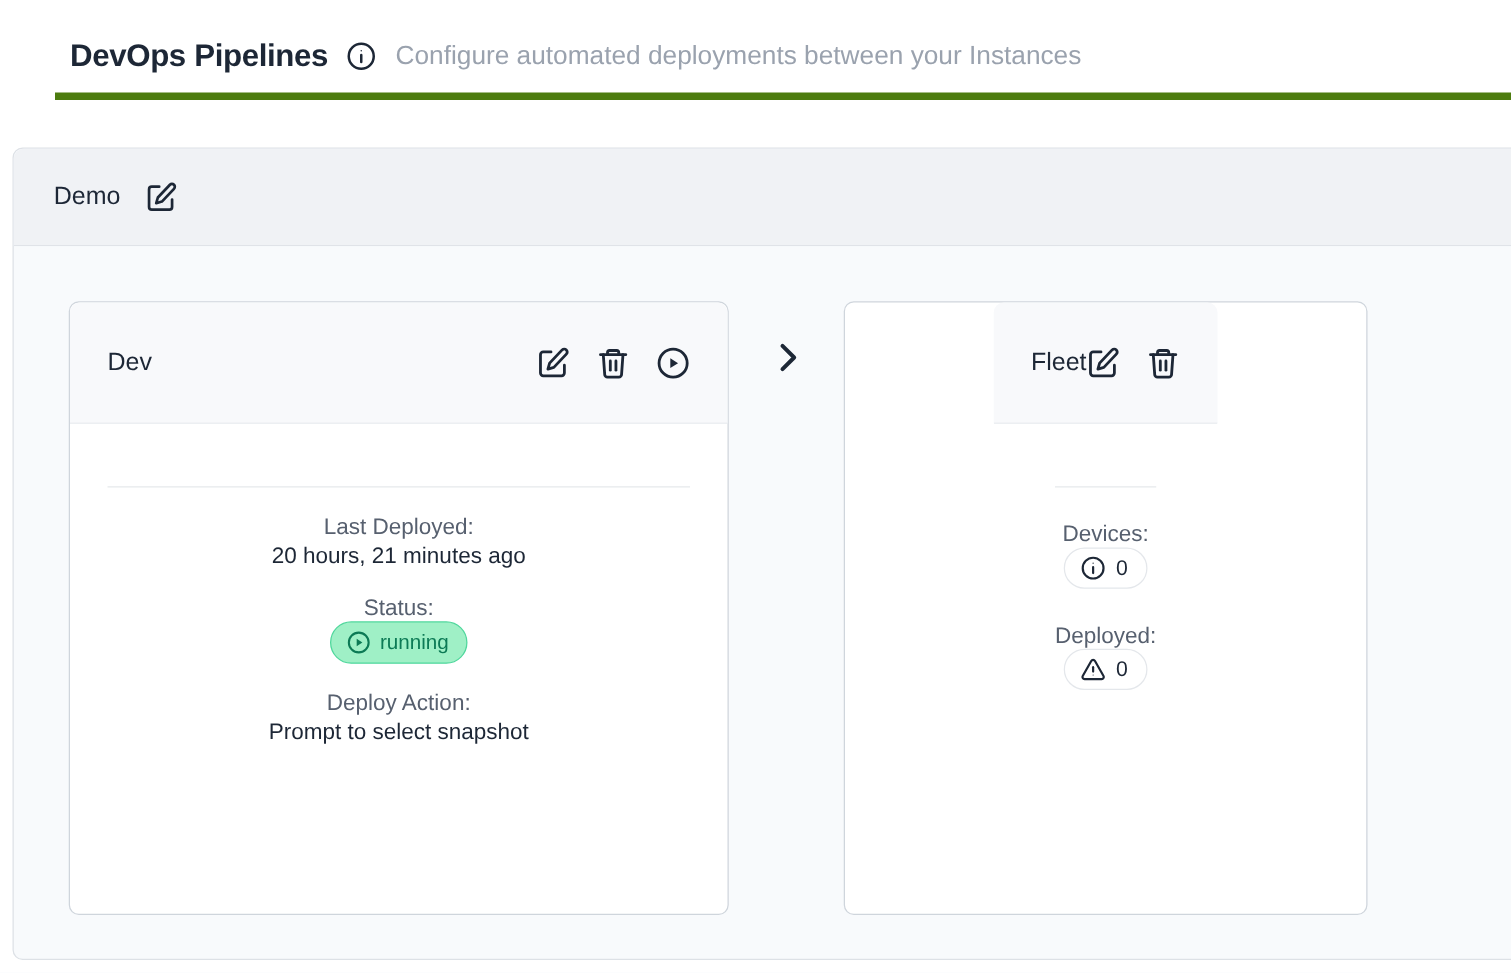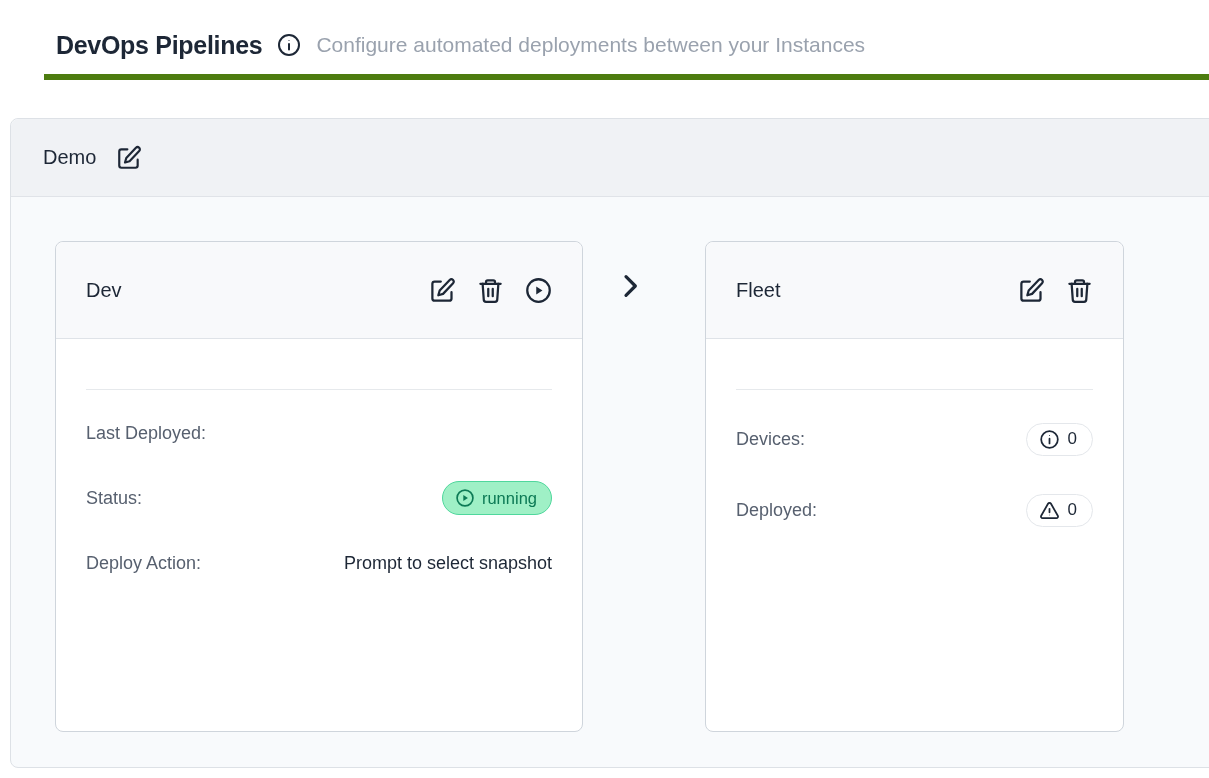--- a/index.html
+++ b/index.html
@@ -45,21 +45,21 @@
   .icon-btn svg{ width:26px; height:26px; }
   .panel-body{ position:relative; height:571px; }
 
   
   .card{
     position:absolute; top:44px; height:491px;
     background:#ffffff; border:1px solid #cfd5dc; border-radius:8px;
     display:flex; flex-direction:column;
   }
   .card-dev{ left:44px; width:528px;text-align:center; }
-  .card-fleet{ left:694px; width:419px; }
+  .card-fleet{ left:664px; width:419px;align-items:center; }
   .card-header{
     height:97px; flex:0 0 97px;
     background:#f8f9fb; border-bottom:1px solid #dfe3e8;
     border-radius:8px 8px 0 0;
     display:flex; align-items:center; padding:0 30px;
   }
   .card-title{ font-size:20px; font-weight:500; color:#1d2736; }
   .card-actions{ margin-left:auto; display:flex; gap:21px; }
   .card-actions svg{ width:27px; height:27px; }
   .card-body{ padding:28px 30px 0 30px; flex:1; }
@@ -72,21 +72,21 @@
   .source-icon.instance{ background:var(--instance-icon-bg,#a32227); }
   .source-icon.device{ background:var(--device-icon-bg,#2aa094); }
   .source-icon svg{ width:30px; height:30px; }
   .source-label{ font-size:14px; color:#6a7380; margin-bottom:2px; }
   .source-name{ font-size:19px; color:#1d2736; }
 
   .card-divider{ border:none; border-top:1px solid #e6e9ec; margin-top:22px; }
 
   .row{
     display:flex; align-items:center; justify-content:space-between;
-    min-height:44px; margin-top:21px;
+    min-height:44px; margin-top:21px;flex-direction:column;
   }
   .row-fleet{ margin-top:27px; }
   .row-label{ font-size:18px; color:#57606f; }
   .row-value{ font-size:18px; color:#1d2736; }
 
   .status-badge{
     display:flex; align-items:center; gap:7px;
     background:var(--status-badge-bg,#9ff0c6);
     border:1px solid var(--status-badge-border,#4fd79c);
     color:var(--status-badge-text,#0c7a55);
@@ -162,20 +162,21 @@
               <path d="M10 8.5 15.5 12 10 15.5z" fill="currentColor" stroke="none"></path>
             </svg>
           </button>
         </div>
       </div>
       <div class="card-body">
         <hr class="card-divider">
 
         <div class="row">
           <span class="row-label">Last Deployed:</span>
+          <span class="row-value">20 hours, 21 minutes ago</span>
         </div>
 
         <div class="row">
           <span class="row-label">Status:</span>
           <span class="status-badge">
             <svg viewBox="0 0 24 24" fill="none" stroke="currentColor" stroke-width="2" stroke-linejoin="round">
               <circle cx="12" cy="12" r="9.5"></circle>
               <path d="M10 8.5 15.5 12 10 15.5z" fill="currentColor" stroke="none"></path>
             </svg>
             <span>running</span>

